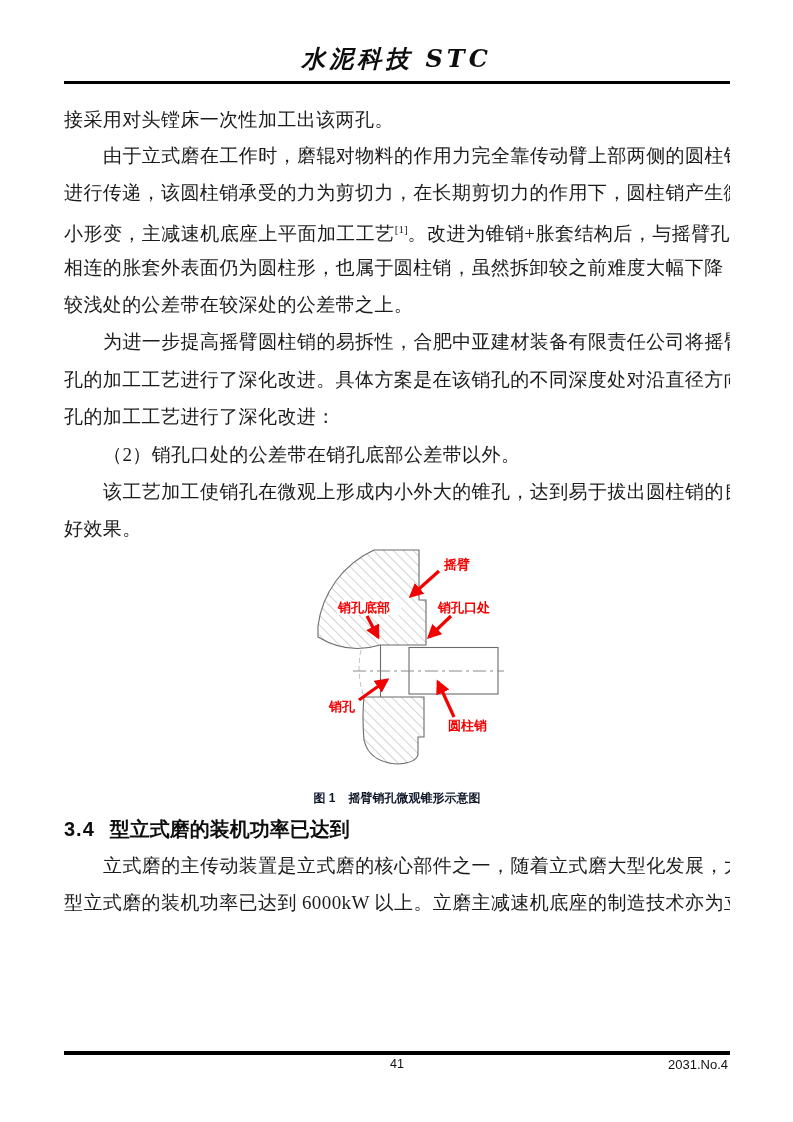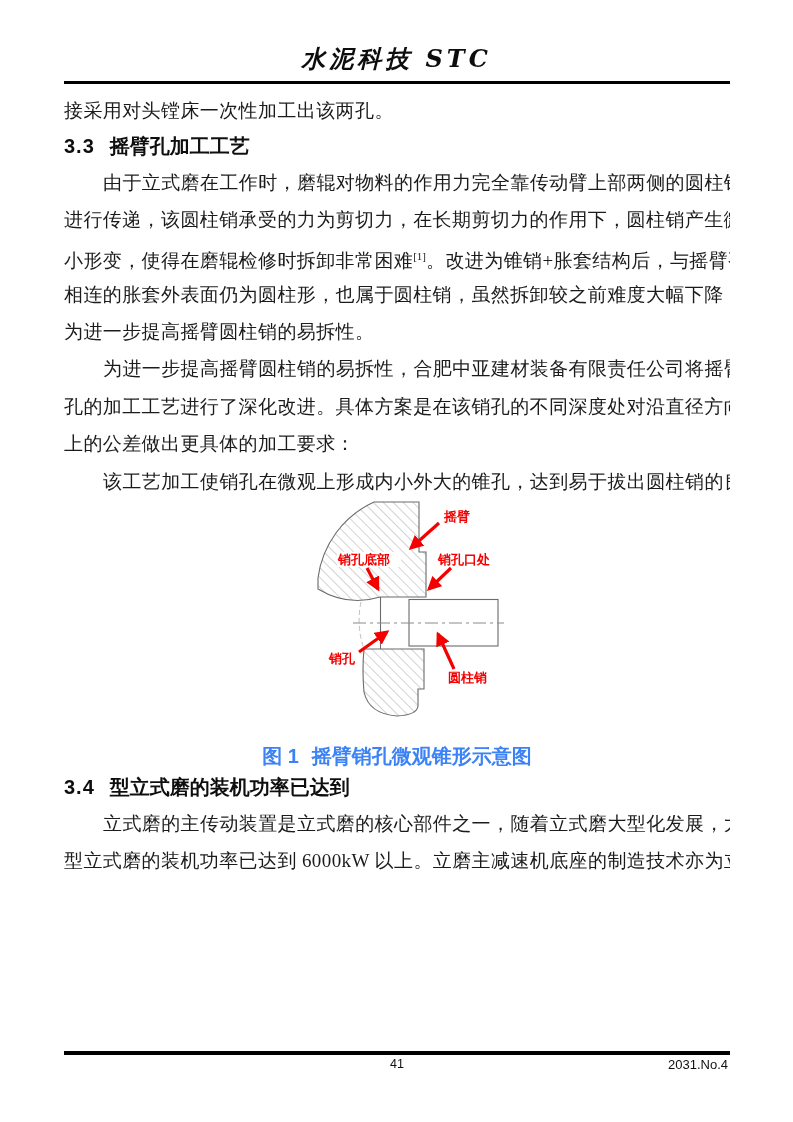--- a/index.html
+++ b/index.html
@@ -15,32 +15,32 @@
   }
   .header-rule { margin:5px 63px 0 64px; height:2.5px; background:#000; }
   .content { margin:0 63px 0 64px; }
   .bline {
     font-size:19px; height:37.4px; line-height:37.4px;
     text-align:justify; text-align-last:justify; white-space:nowrap; overflow:hidden;
     letter-spacing:0.4px;
   }
   .bline.noj { text-align-last:left; }
   .bline.ind { text-indent:39px; }
-  .intro-line { height:35px; line-height:35px; margin-top:9px; }
+  .intro-line { height:35px; line-height:35px; margin-top:18px; }
   .sec-h {
     font-family:"Liberation Sans","DejaVu Sans",sans-serif; font-weight:bold;
     font-size:20px; height:36px; line-height:36px; color:#0e0e0e; white-space:nowrap;
   }
   .sec-h .num { margin-right:15px; letter-spacing:1px; }
   sup.ref { font-size:11px; vertical-align:7px; letter-spacing:0; }
   .figure-wrap { width:240px; margin:0 auto; transform:translateX(14px); }
   .figure-wrap svg { display:block; }
   .fig-caption {
     text-align:center; font-family:"Liberation Sans","DejaVu Sans",sans-serif;
-    font-weight:600; font-size:20px; color:#3b82f6; height:26px; line-height:26px; margin-top:7px;
+    font-weight:600; font-size:12px; color:#0f172a; height:26px; line-height:26px; margin-top:1px;
   }
   .fig-caption .cap-text { margin-left:13px; }
   .footer-rule { position:absolute; left:64px; right:63px; top:1051px; height:3.5px; background:#000; }
   .footer-row {
     position:absolute; left:64px; right:63px; top:1057px; height:18px;
     font-family:"Liberation Sans","DejaVu Sans",sans-serif; color:#111;
   }
   .footer-row .pageno { position:absolute; left:0; right:0; text-align:center; font-size:12.5px; }
   .footer-row .issue  { position:absolute; right:2px; font-size:13px; }
   .ann-text { font-family:"Liberation Sans","DejaVu Sans",sans-serif; font-weight:600; font-size:13px; }
@@ -50,36 +50,35 @@
 
 <div class="page">
 
   <div class="journal-title">水泥科技 STC</div>
   <div class="header-rule"></div>
 
   <div class="content">
 
     <div class="bline noj intro-line">接采用对头镗床一次性加工出该两孔。</div>
 
-    <div class="sec-h">
-      <span class="num">3.3</span><span>摇臂孔加工工艺</span>
-    </div>
 
     <div class="bline ind">由于立式磨在工作时，磨辊对物料的作用力完全靠传动臂上部两侧的圆柱销</div>
     <div class="bline">进行传递，该圆柱销承受的力为剪切力，在长期剪切力的作用下，圆柱销产生微</div>
-    <div class="bline"><span>小形变，使得在磨辊检修时拆卸非常困难</span><sup class="ref">[1]</sup><span>。改进为锥销+胀套结构后，与摇臂孔</span></div>
+    <div class="bline"><span>小形变，主减速机底座上平面加工工艺</span><sup class="ref">[1]</sup><span>。改进为锥销+胀套结构后，与摇臂孔</span></div>
     <div class="bline">相连的胀套外表面仍为圆柱形，也属于圆柱销，虽然拆卸较之前难度大幅下降，</div>
-    <div class="bline noj">为进一步提高摇臂圆柱销的易拆性。</div>
+    <div class="bline noj">较浅处的公差带在较深处的公差带之上。</div>
 
     <div class="bline ind">为进一步提高摇臂圆柱销的易拆性，合肥中亚建材装备有限责任公司将摇臂</div>
     <div class="bline">孔的加工工艺进行了深化改进。具体方案是在该销孔的不同深度处对沿直径方向</div>
-    <div class="bline noj">上的公差做出更具体的加工要求：</div>
+    <div class="bline noj">孔的加工工艺进行了深化改进：</div>
 
+    <div class="bline noj ind">（2）销孔口处的公差带在销孔底部公差带以外。</div>
 
     <div class="bline ind">该工艺加工使销孔在微观上形成内小外大的锥孔，达到易于拔出圆柱销的良</div>
+    <div class="bline noj">好效果。</div>
 
     <div class="figure-wrap">
       <svg viewBox="0 10 240 236" width="240" height="236">
         <defs>
           <pattern id="hatch" width="7" height="7" patternUnits="userSpaceOnUse" patternTransform="rotate(-45)">
             <line x1="0" y1="0" x2="0" y2="7" stroke="#9e9e9e" stroke-width="0.9"></line>
           </pattern>
           <marker id="arrowhead" viewBox="0 0 10 10" refX="8" refY="5" markerWidth="4.5" markerHeight="4.5" orient="auto">
             <path d="M0,0 L10,5 L0,10 Z" fill="#f30000"></path>
           </marker>

